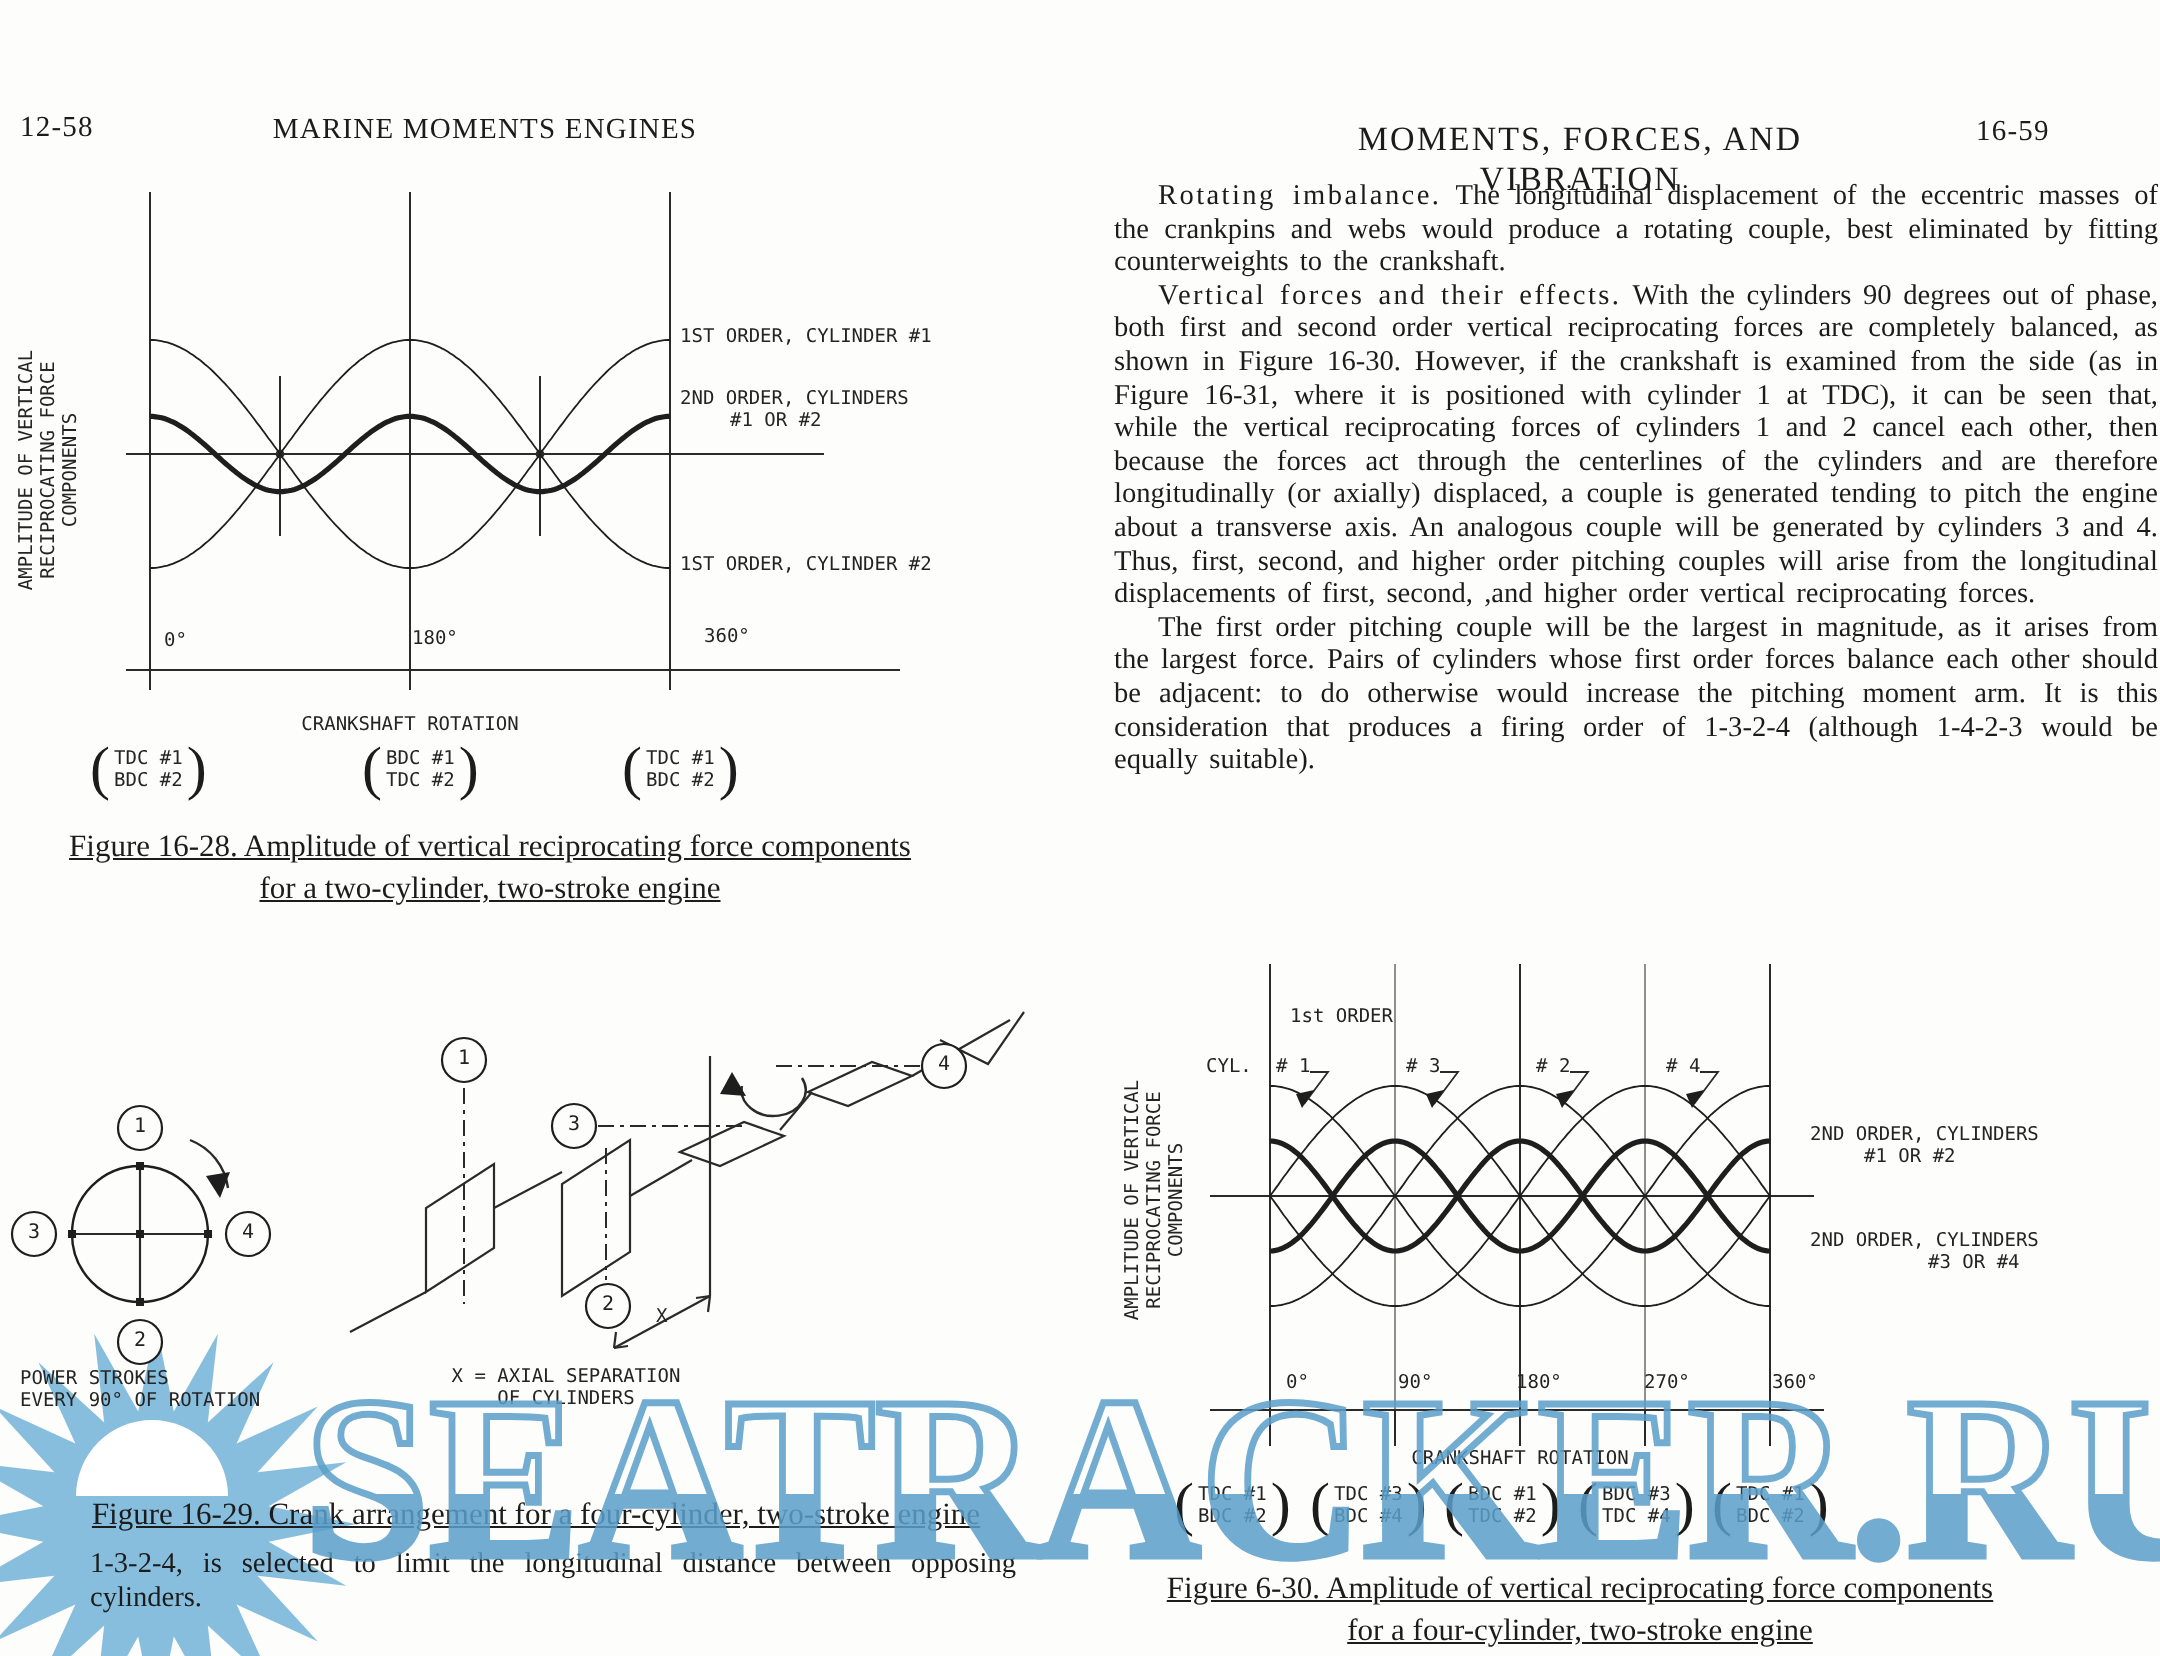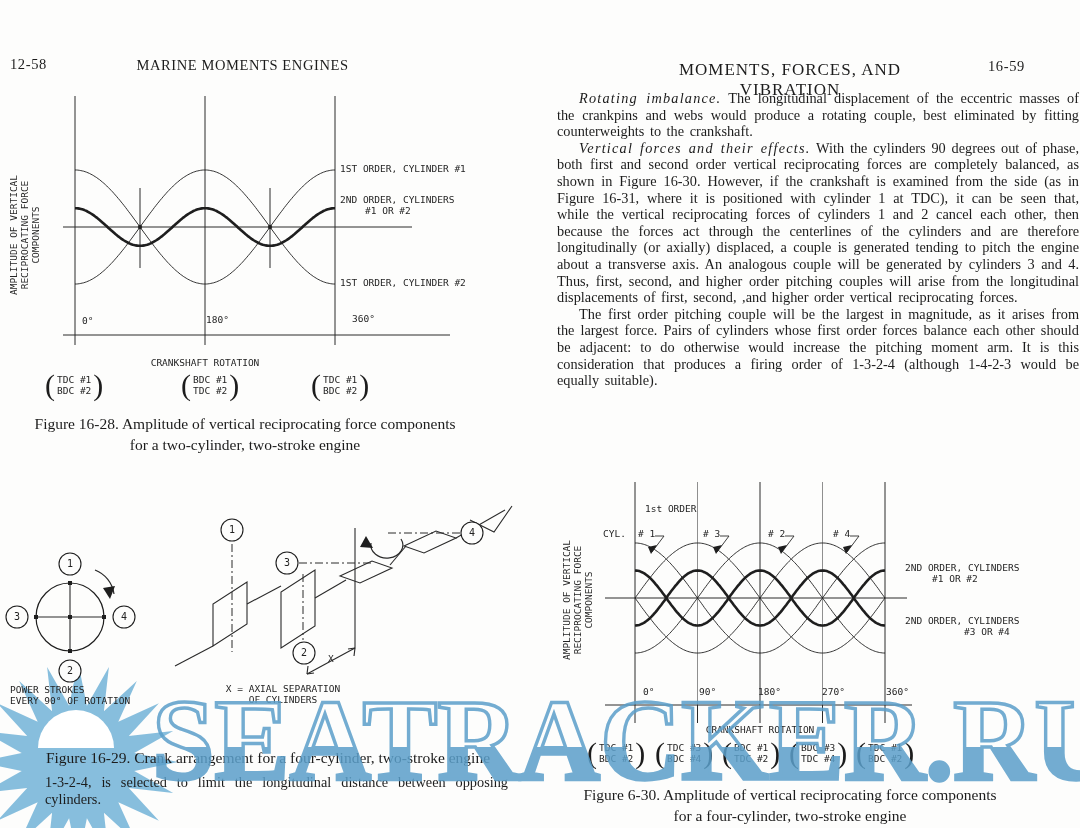--- a/index.html
+++ b/index.html
@@ -2,25 +2,25 @@
 <html><head>
 <meta charset="utf-8">
 <style>
   html,body{margin:0;padding:0;}
   #page{position:relative;width:1080px;height:828px;background:#fdfdfc;overflow:hidden;
         font-family:"Liberation Serif","DejaVu Serif",serif;color:#1c1c1c;}
   .abs{position:absolute;}
   .mono{font-family:"DejaVu Sans Mono","Liberation Mono",monospace;font-size:9.5px;color:#242424;
         white-space:pre-line;line-height:11px;}
   .hdr{font-size:14.5px;letter-spacing:.6px;}
-  .cap{font-size:15.5px;text-align:center;line-height:21px;}
+  .cap{font-size:15.5px;text-align:center;line-height:21px;text-decoration:underline;}
   .vlabel{position:absolute;transform:rotate(-90deg);transform-origin:center;text-align:center;}
   .bodytext{font-size:14.3px;line-height:16.6px;text-align:justify;word-spacing:2px;}
   .bodytext p{margin:0;text-indent:22px;}
-  .lead{font-style:italic;letter-spacing:1.2px;}
+  .lead{letter-spacing:1.2px;}
   .pg{display:flex;align-items:center;}
   .pg .paren{font-family:"Liberation Serif",serif;font-size:30px;font-weight:400;line-height:26px;}
   .pg .plines{display:flex;flex-direction:column;margin:0 2px;}
   .num{width:16px;height:16px;text-align:center;line-height:16px;font-family:"DejaVu Sans Mono",monospace;
        font-size:10px;color:#222;z-index:2;}
   svg{position:absolute;}
   .wm-wrap{position:absolute;left:152px;top:682px;width:940px;height:126px;z-index:6;opacity:.85;
            pointer-events:none;transform:scaleX(.97);transform-origin:left;}
   .wm-text{position:absolute;left:0;top:0;font-family:"Liberation Serif",serif;font-weight:bold;
            font-size:116px;line-height:116px;letter-spacing:0px;white-space:nowrap;}

